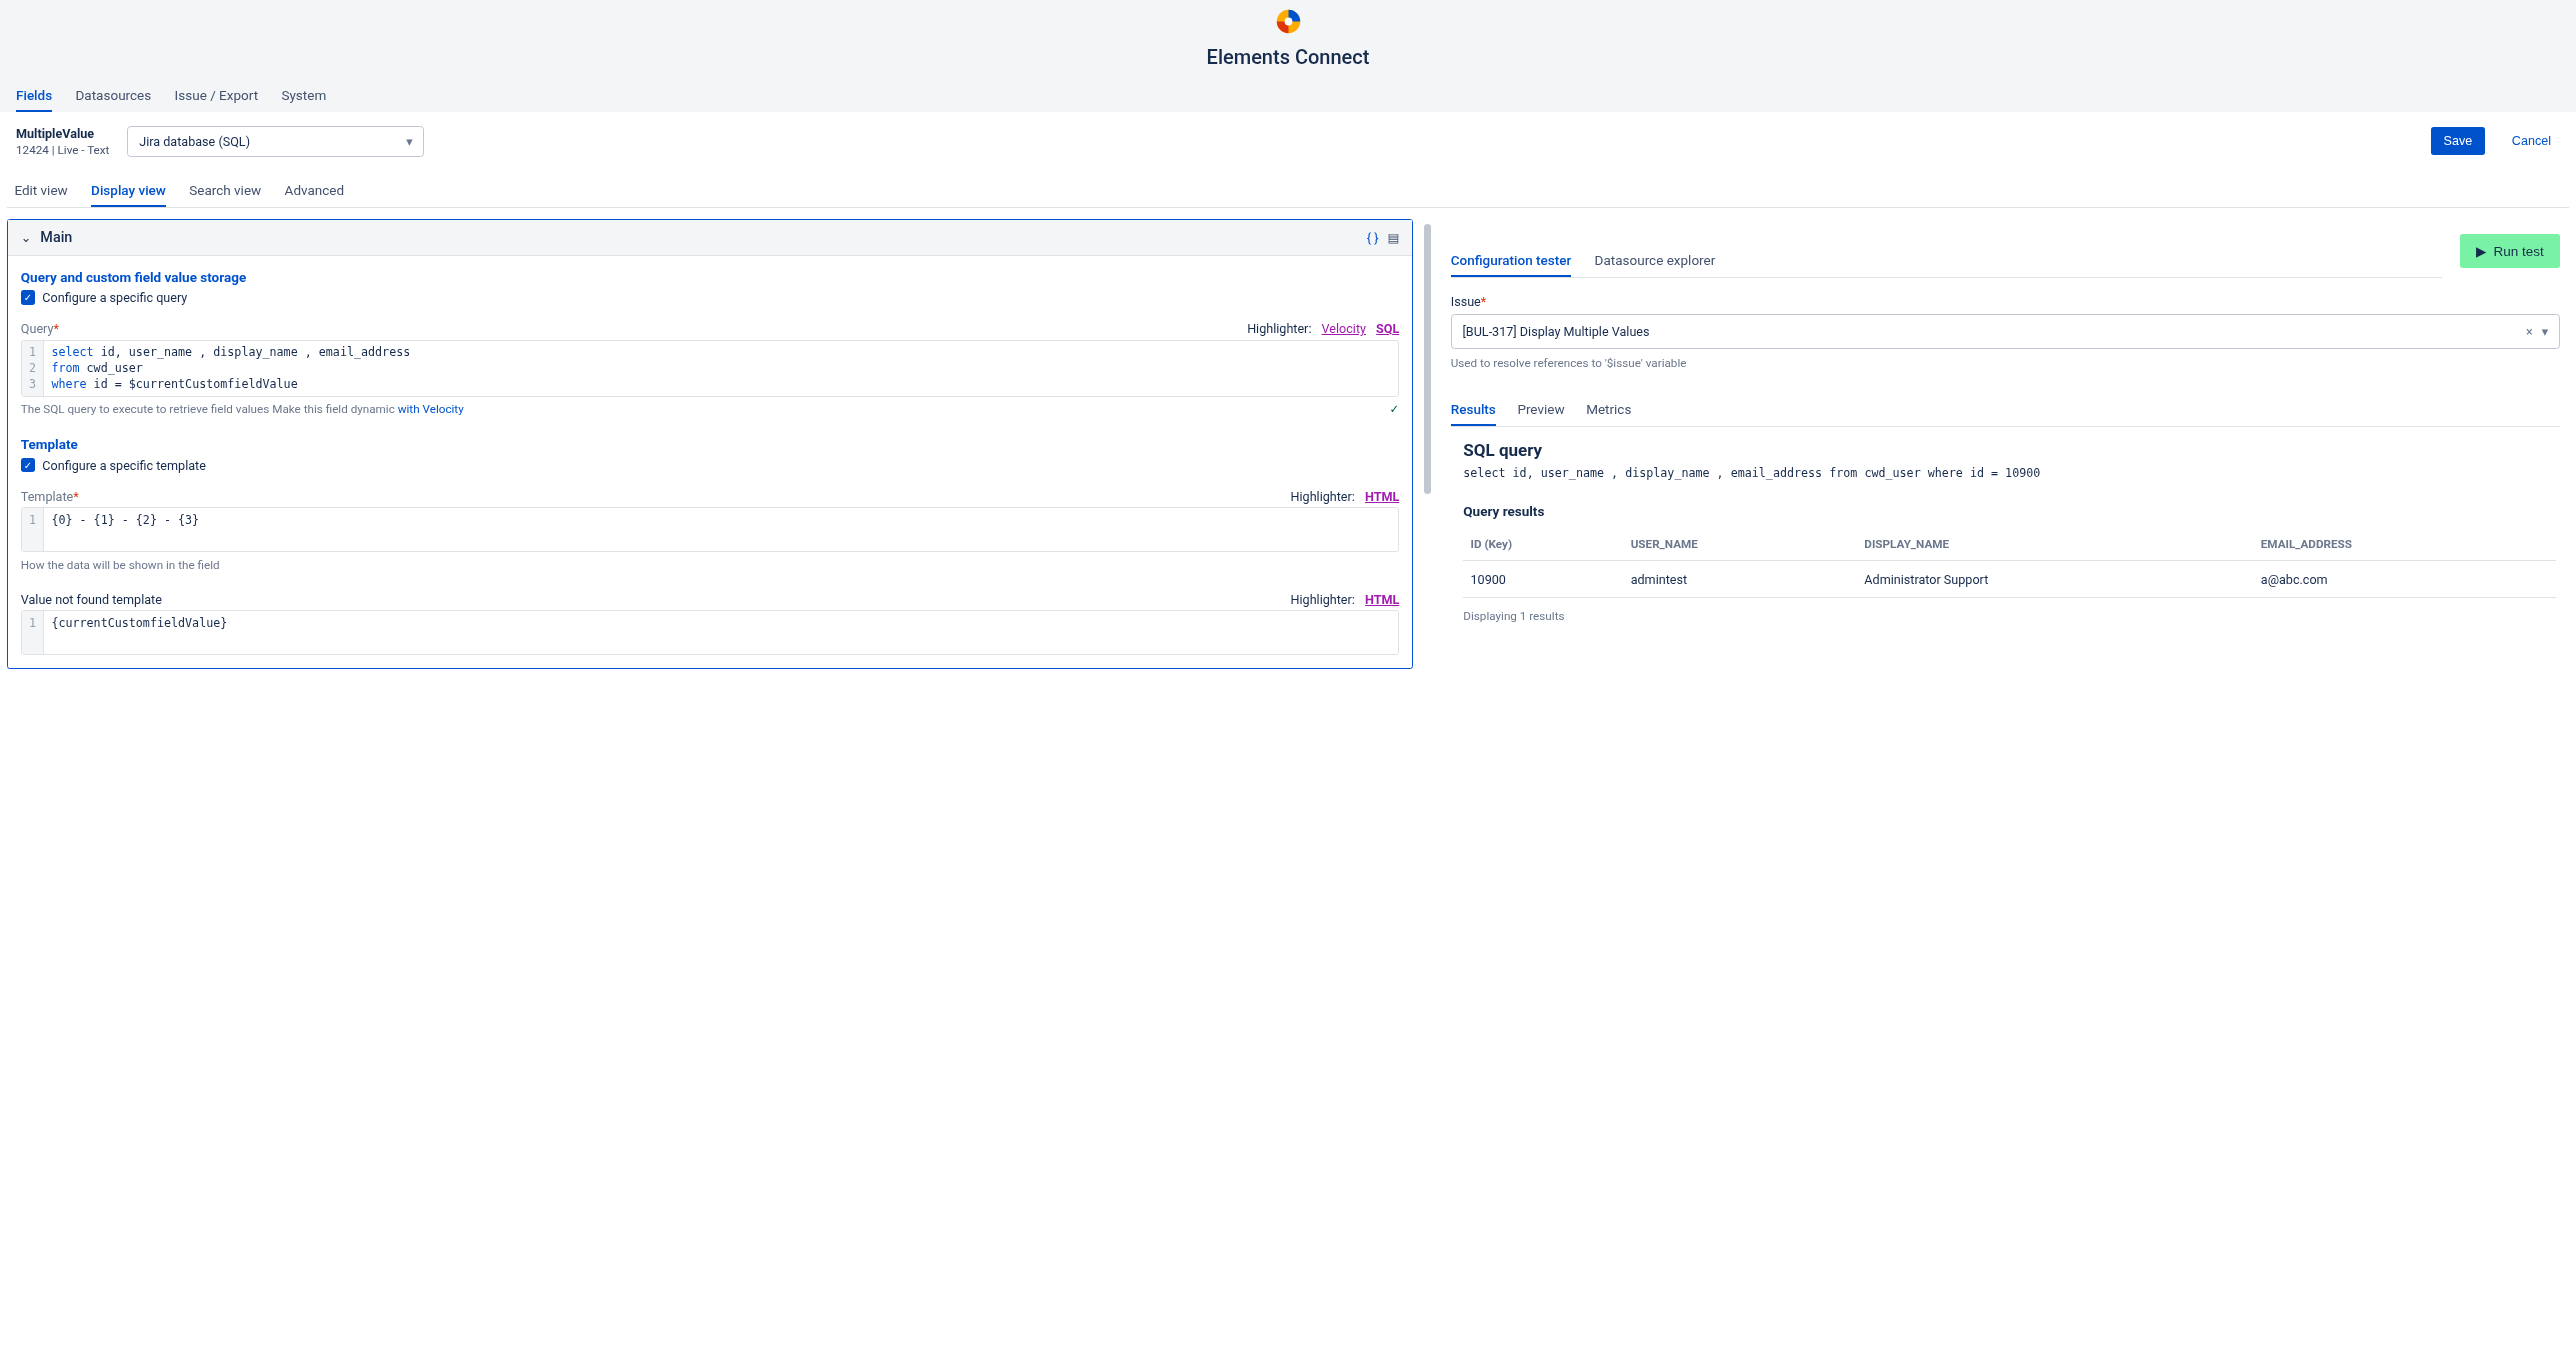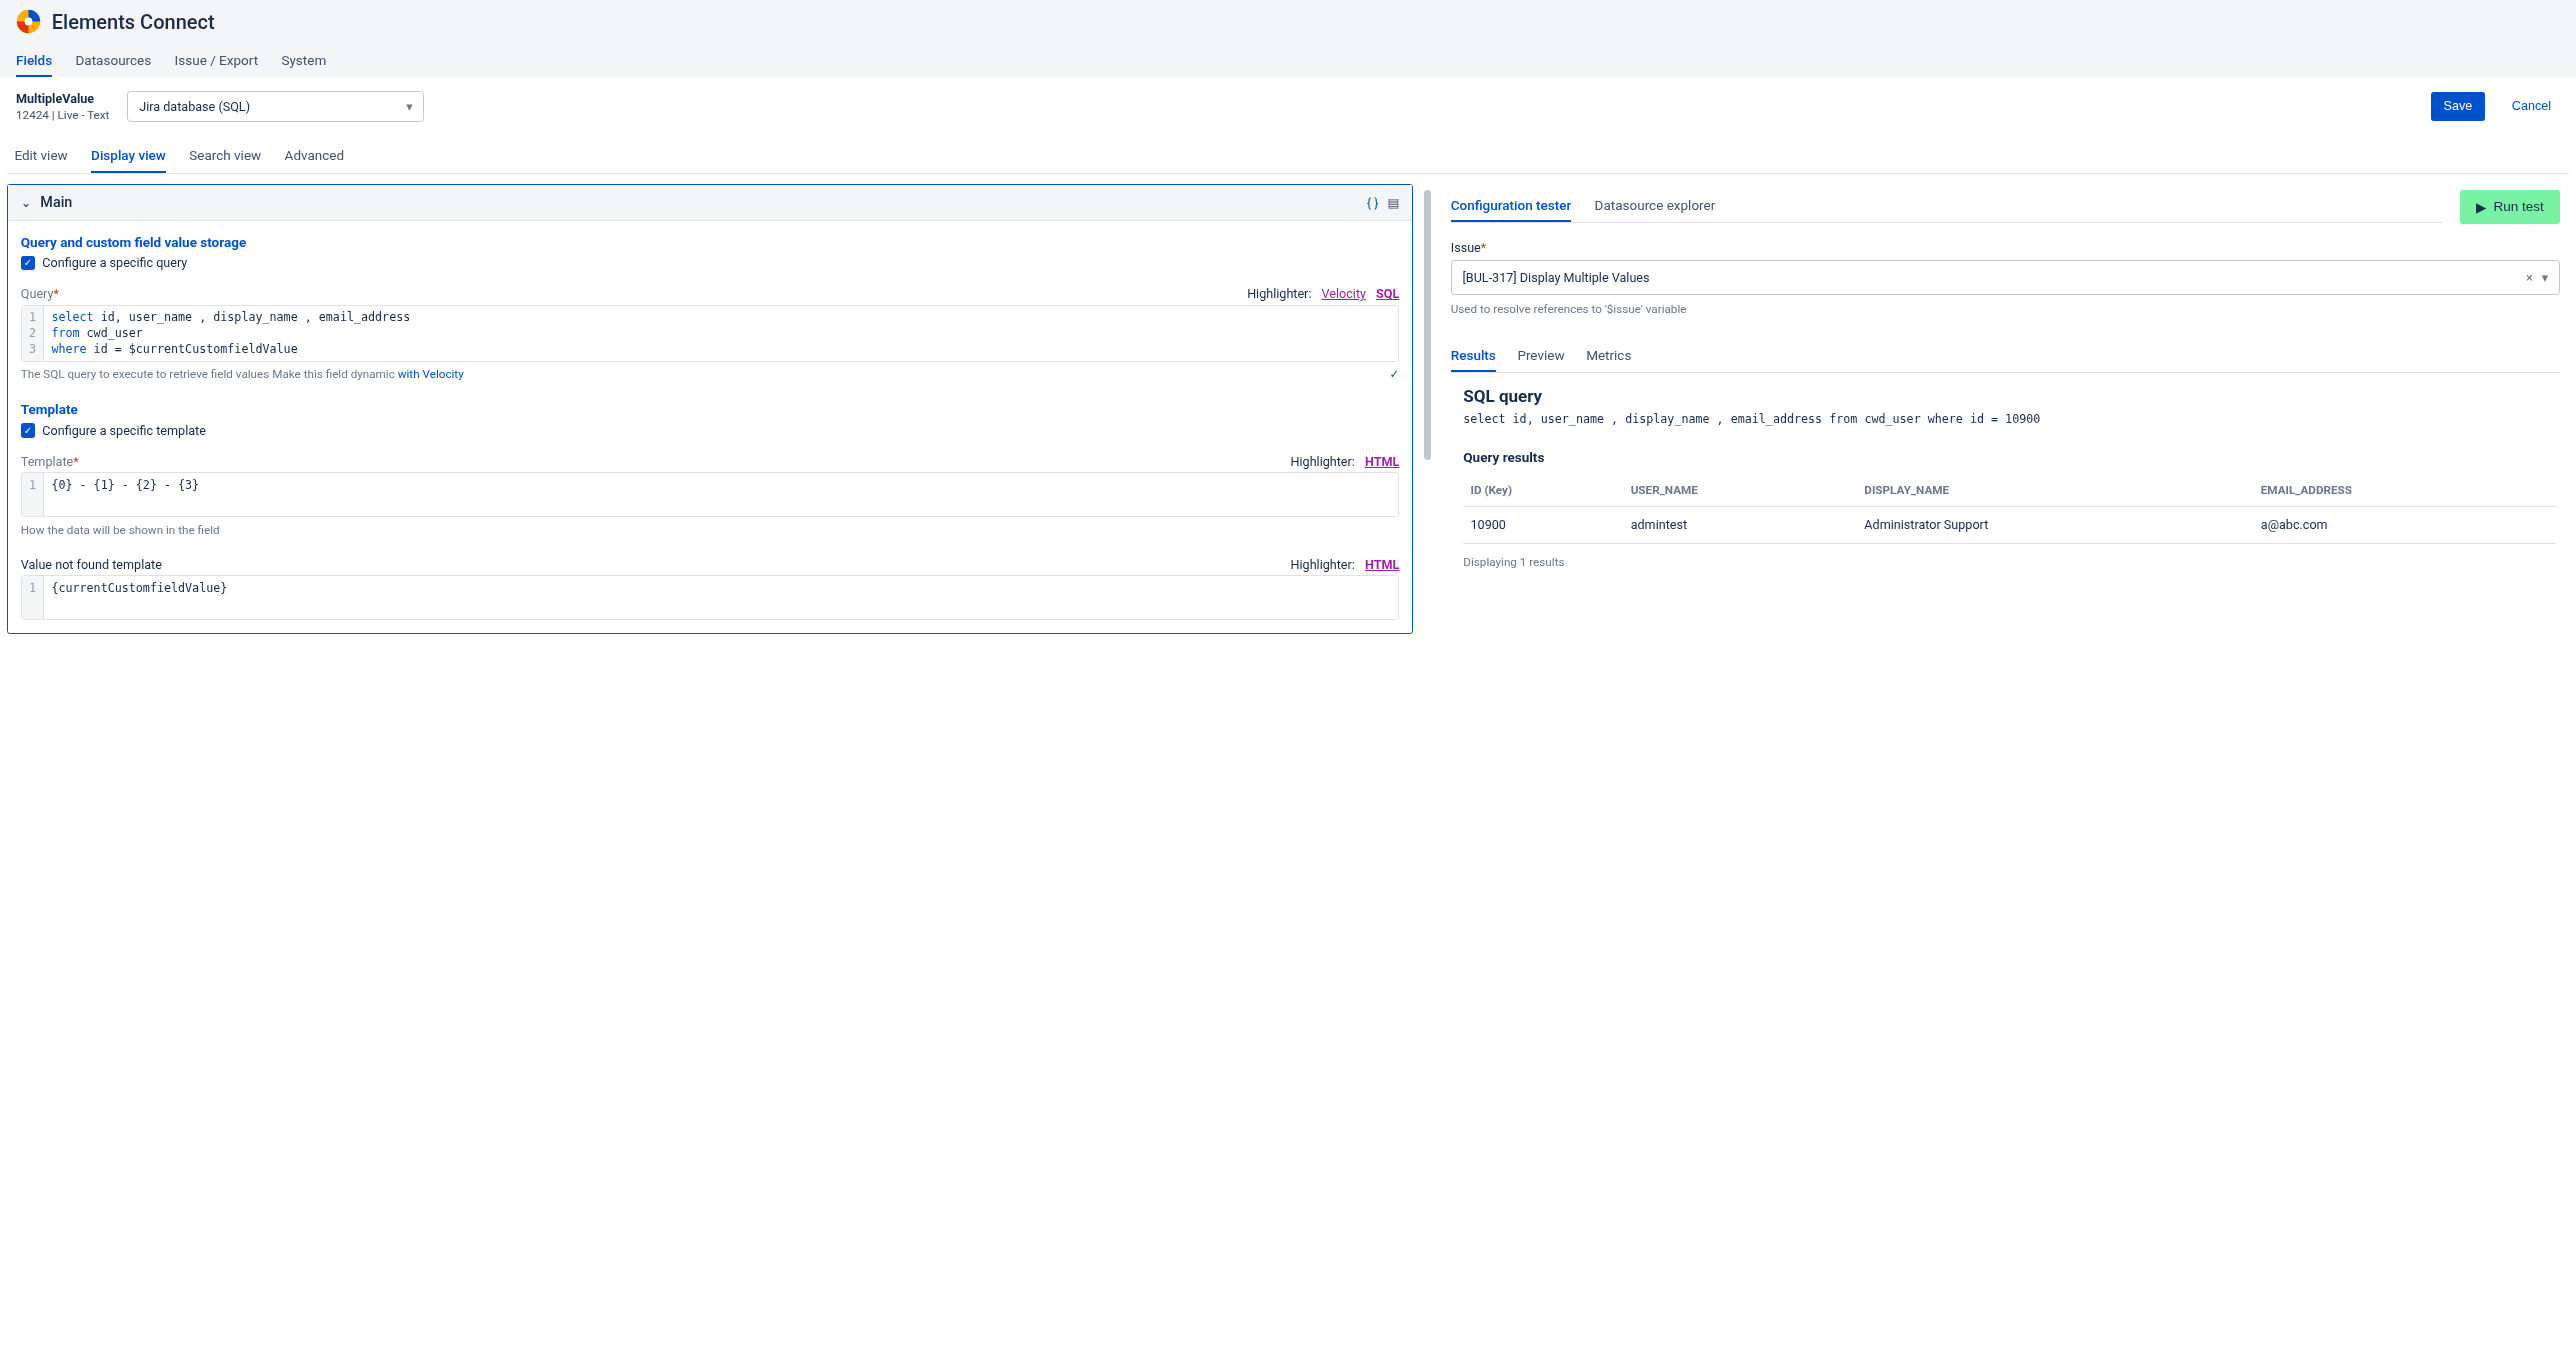--- a/index.html
+++ b/index.html
@@ -1,19 +1,19 @@
 <!DOCTYPE html>
 <html style="font-size:14.4px"><head>
 <meta charset="utf-8">
 <style>
 * { box-sizing: border-box; margin: 0; padding: 0; }
 body { font-family: -apple-system, BlinkMacSystemFont, "Segoe UI", Roboto, sans-serif; font-size: 12.6px; color: #172B4D; background: #fff; }
 
 .topbar { background: #F4F5F7; padding: 9px 16px 0 16px; border-bottom: 0.9px solid #fff; }
-.brand { display: flex; align-items: center; gap: 10.8px; padding-bottom: 10.8px; }
+.brand { display: flex; align-items: center; gap: 10.8px; padding-bottom: 10.8px; flex-direction: column; }
 .brand-logo { width: 25px; height: 25px; }
 .brand-title { font-size: 20px; font-weight: 500; color: #172B4D; }
 .topnav { display: flex; gap: 23.4px; }
 .topnav-item { padding: 7.2px 0; color: #42526E; cursor: pointer; font-size: 13.5px; }
 .topnav-item.active { color: #0052CC; border-bottom: 2.7px solid #0052CC; font-weight: 500; }
 
 .field-header { display: flex; align-items: center; padding: 12.6px 16px; gap: 18px; }
 .field-info { }
 .field-name { font-weight: 700; font-size: 12.6px; }
 .field-meta { font-size: 11.7px; color: #42526E; margin-top: 1.8px; }
@@ -54,21 +54,21 @@
 
 .hint { font-size: 11.7px; color: #6B778C; margin-top: 5.4px; display: flex; align-items: center; justify-content: space-between; }
 .hint a { color: #0052CC; text-decoration: none; }
 .check-icon { color: #006644; }
 .block-gap { height: 20px; }
 
 .divider-v { width: 7.2px; background: #C1C7D0; border-radius: 3.6px; margin: 5.4px 3.6px; height: 270px; align-self: flex-start; }
 
 .right-panel { flex: 0 0 44%; padding: 5.4px 9px; }
 .right-top { display: flex; align-items: center; justify-content: space-between; }
-.subtabs { display: flex; gap: 23.4px; border-bottom: 0.9px solid #DFE1E6; flex: 1; }
+.subtabs { display: flex; gap: 23.4px; border-bottom: 0.9px solid #DFE1E6; flex: 1; margin-top: 20px; }
 .subtab { padding: 7.2px 0; color: #42526E; cursor: pointer; font-size: 13.5px; }
 .subtab.active { color: #0052CC; border-bottom: 2.7px solid #0052CC; font-weight: 500; }
 .btn-run { background: #79F2A5; border: none; border-radius: 2.7px; padding: 9px 16px; font-size: 13.5px; font-weight: 500; cursor: pointer; display: flex; align-items: center; gap: 7.2px; margin-left: 18px; color: #172B4D; }
 
 .issue-block { margin-top: 16px; }
 .issue-select { display: flex; align-items: center; justify-content: space-between; border: 0.9px solid #C1C7D0; border-radius: 3.6px; padding: 9px 10.8px; margin-top: 5.4px; background: #fff; }
 .issue-actions { color: #6B778C; display: flex; gap: 9px; }
 .small-hint { font-size: 11.7px; color: #6B778C; margin-top: 7.2px; }
 
 .result-tabs { display: flex; gap: 21.6px; border-bottom: 0.9px solid #DFE1E6; margin-top: 23.4px; }

